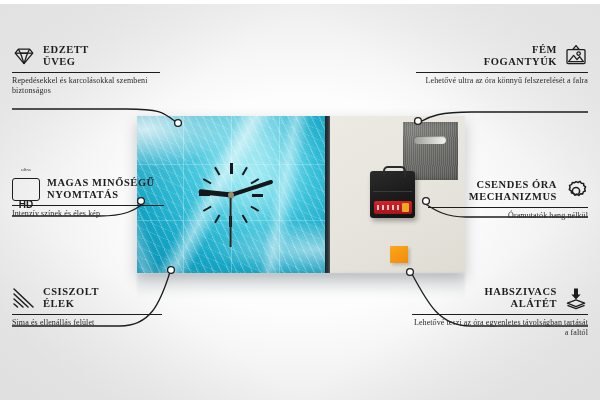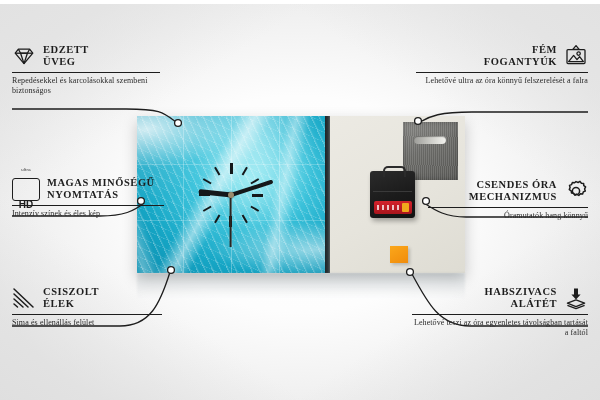--- a/index.html
+++ b/index.html
@@ -335,21 +335,21 @@
         <span class="title" style="display:block;text-align:right">MECHANIZMUS</span>
       </span>
       <span class="ico">
         <svg viewBox="0 0 24 24" fill="none" stroke="currentColor" stroke-width="1.5" stroke-linejoin="round">
           <path d="M12 2.6 l2.1.9 1.9-1.1 1.4 1.9 2.2.1.2 2.2 1.8 1.3-1 2 .7 2.1-2 .9-.7 2.1-2.2-.2-1.6 1.6-1.9-1.1-2.1.9-1.1-1.9-2.2-.3-.3-2.2-1.9-1.2.8-2.1-.6-2.1 2.1-.8.8-2.1 2.2.3Z"></path>
           <circle cx="12" cy="12" r="3.6"></circle>
         </svg>
       </span>
     </div>
     <div class="rule"></div>
-    <div class="desc">Óramutatók hang könnyű</div>
+    <div class="desc">Óramutatók hang nélkül</div>
   </div>
 
   <div class="callout right" style="right:12px;top:282px;width:176px;">
     <div class="head">
       <span>
         <span class="title" style="display:block;text-align:center">HABSZIVACS</span>
         <span class="title" style="display:block;text-align:right">ALÁTÉT</span>
       </span>
       <span class="ico">
         <svg viewBox="0 0 24 24" fill="none" stroke="currentColor" stroke-width="1.3" stroke-linejoin="round">

